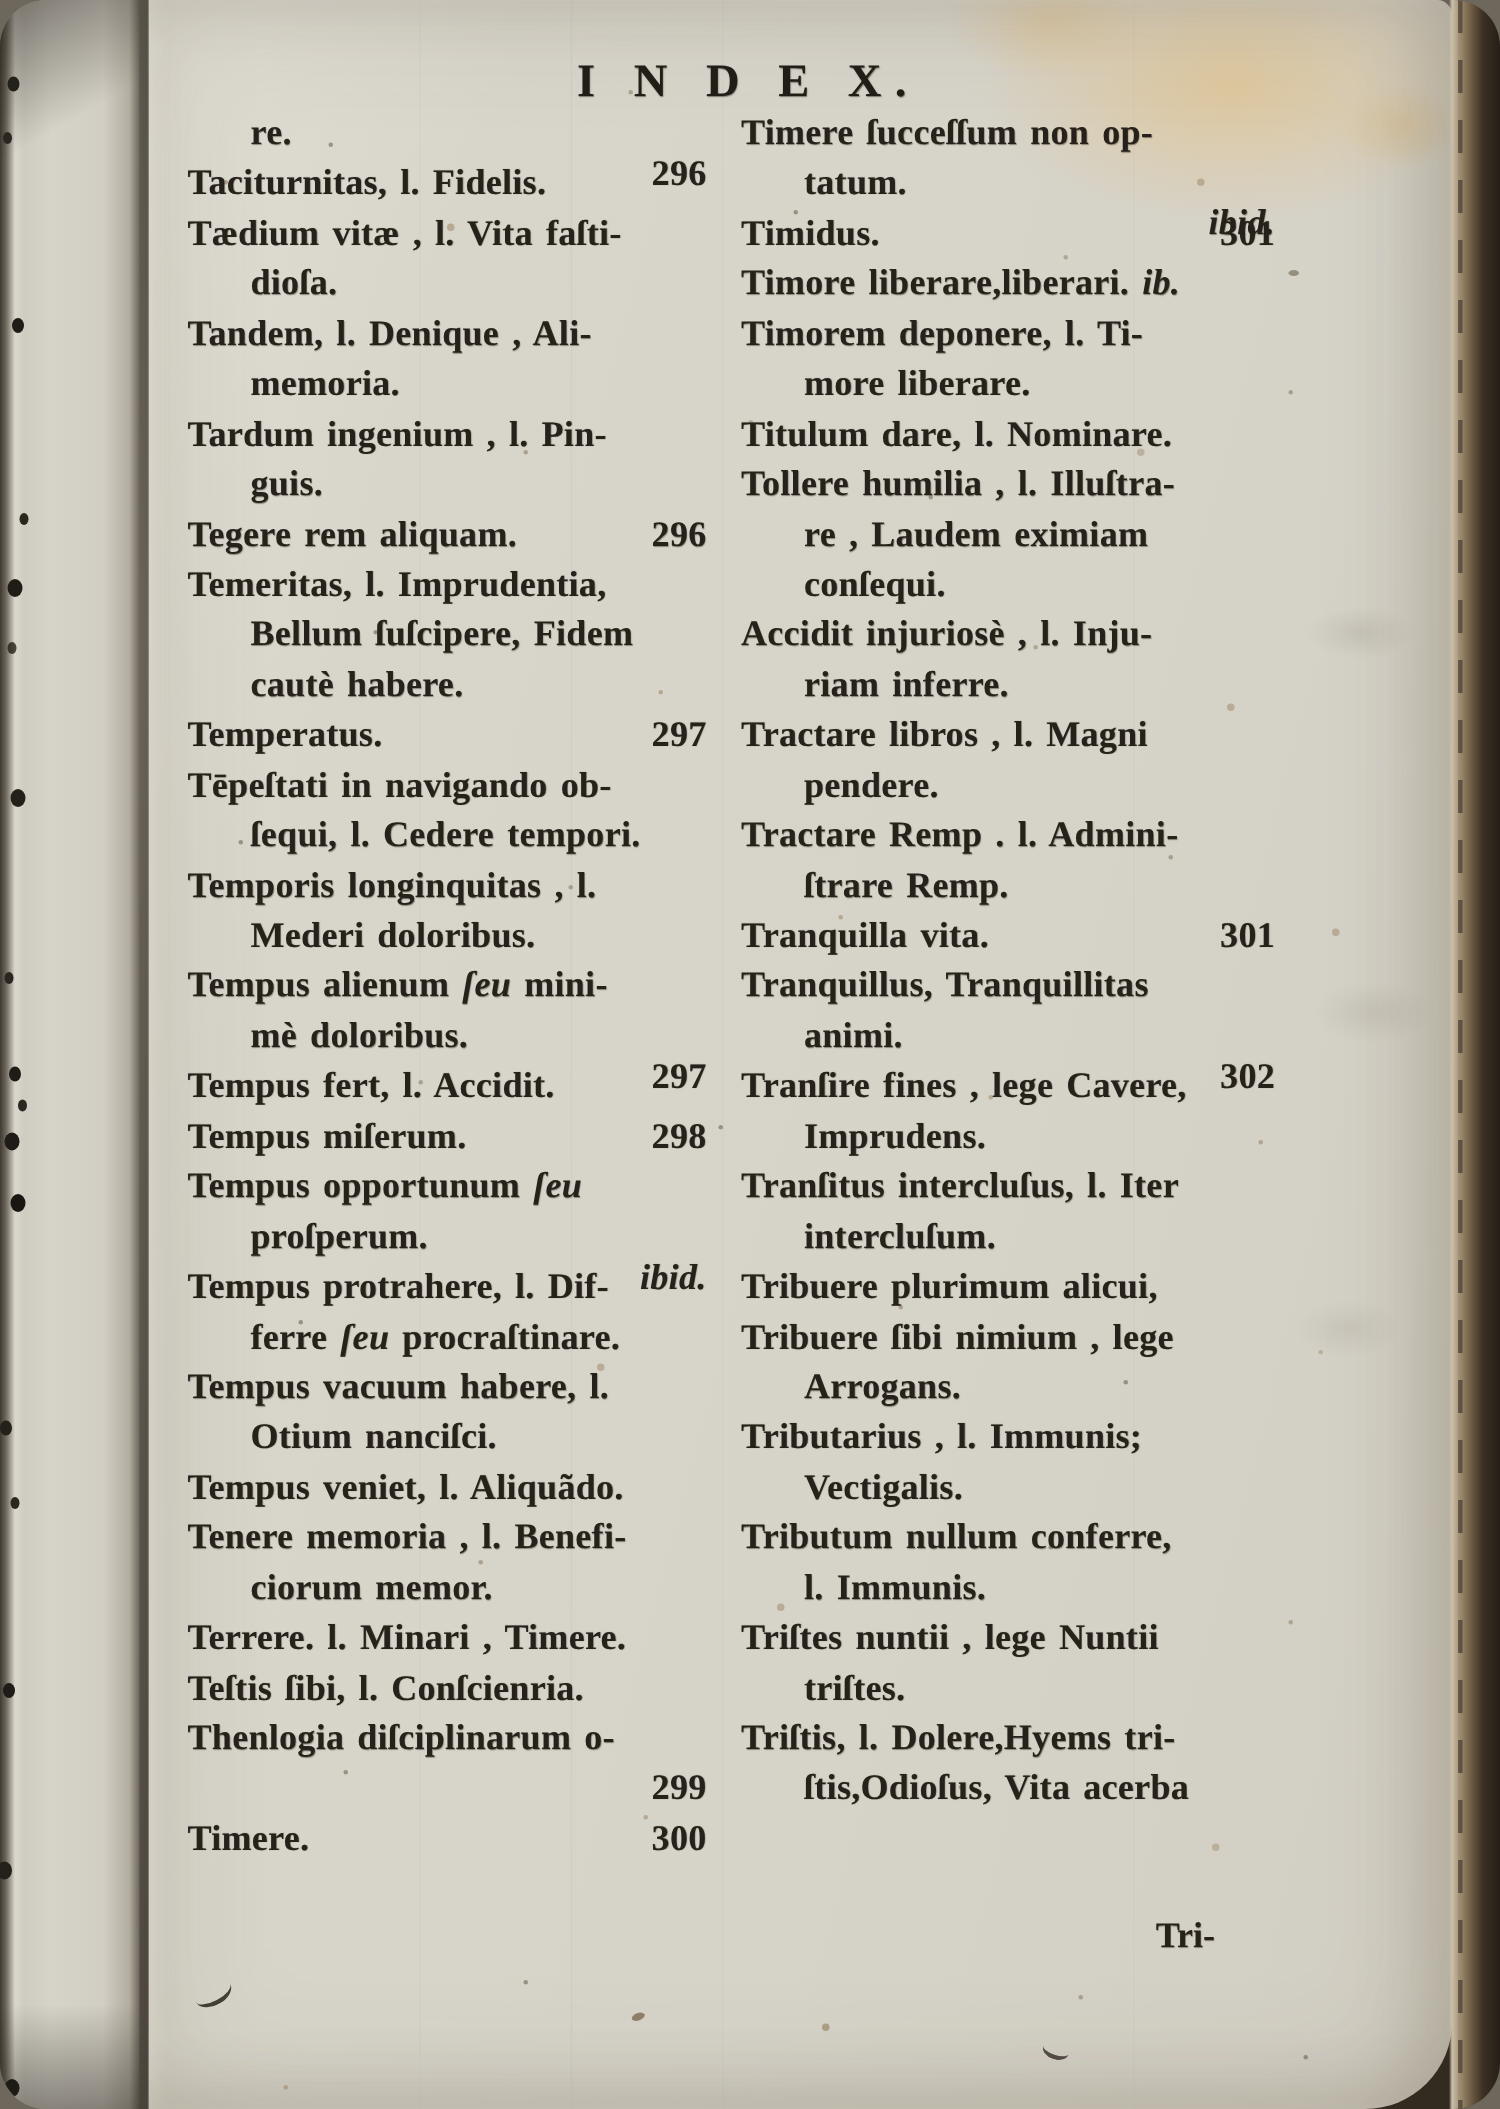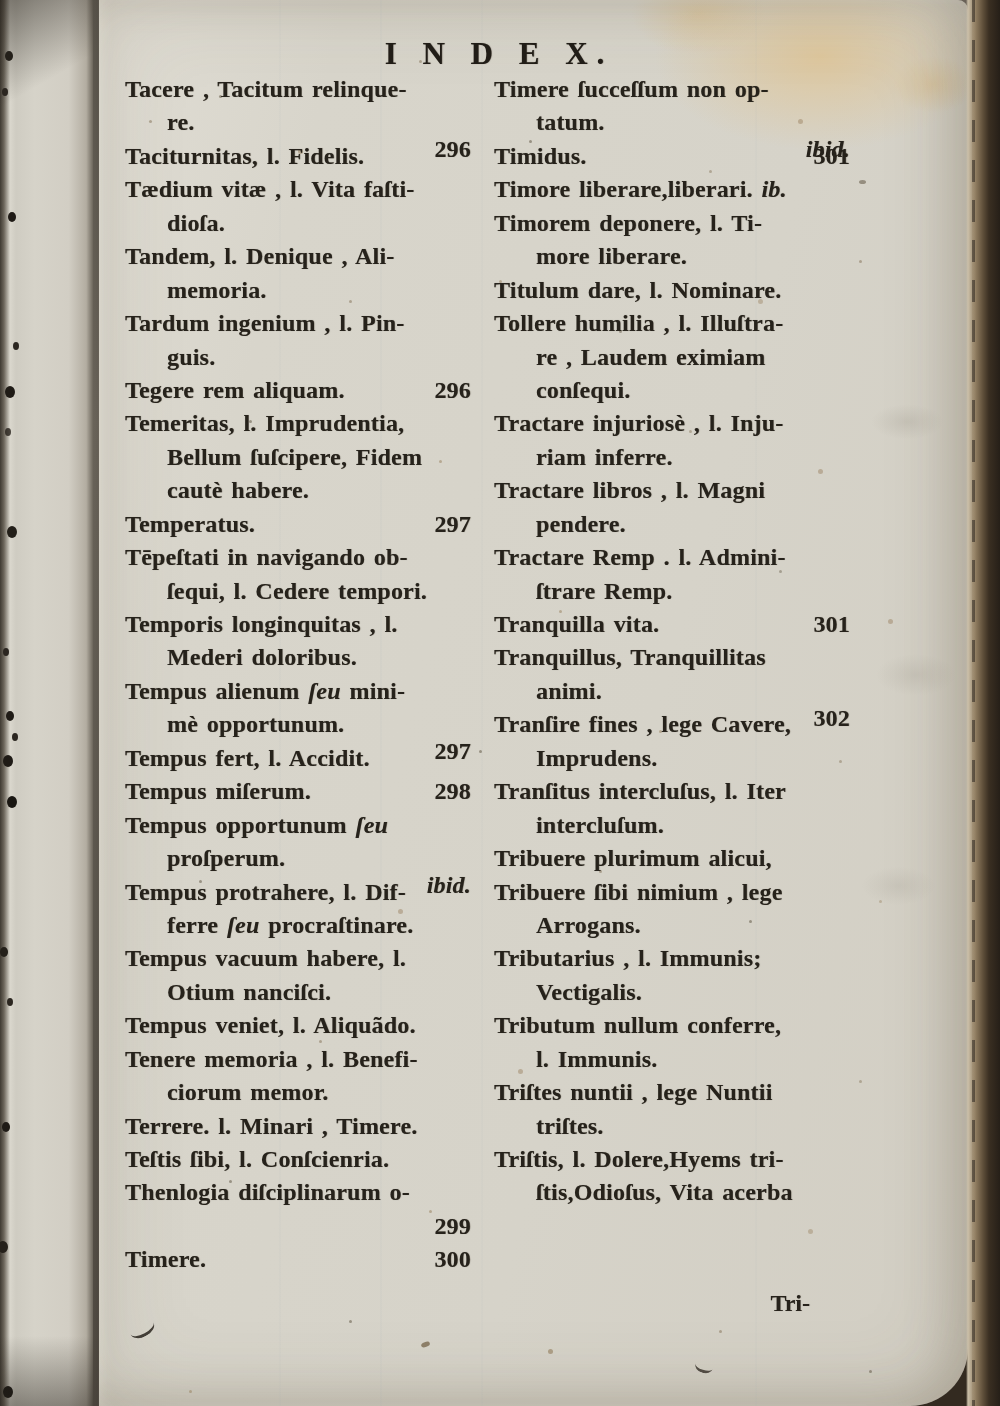--- a/index.html
+++ b/index.html
@@ -1,18 +1,18 @@
 <!DOCTYPE html>
 <html><head>
 <meta charset="utf-8">
 <style>
   html,body{margin:0;padding:0;}
   body{width:1000px;height:1406px;overflow:hidden;background:#6e675c;
        font-family:"Liberation Serif","DejaVu Serif",serif;}
-  .scan{position:relative;width:1000px;height:1406px;overflow:hidden;background:#56504637;}
+  .scan{position:relative;width:1000px;height:1406px;overflow:hidden;background:#56504637;border-radius:31px;}
 
   
   .edge-left{position:absolute;left:0;top:0;width:98px;height:100%;
     background:linear-gradient(to right,
       #3f3a32 0px,#6d675c 4px,#dad7cd 10px,#cfccc2 16px,
       #d6d3c9 35%,#d2cec4 70%,#b3ada1 88%,#6b655a 95%,#4b453b 100%);}
   .edge-left::before{content:"";position:absolute;left:0;top:0;width:100%;height:110px;
     background:linear-gradient(150deg,rgba(40,35,28,.55),rgba(40,35,28,0) 65%);}
   .edge-left::after{content:"";position:absolute;left:0;bottom:0;width:100%;height:70px;
     background:linear-gradient(to bottom,rgba(40,35,28,0),rgba(40,35,28,.45));}
@@ -73,21 +73,21 @@
     text-shadow:.4px .4px .8px rgba(35,25,15,.5);}
   .col{position:absolute;top:76px;color:#26221b;font-size:24px;font-weight:700;
     text-shadow:.4px .4px .7px rgba(40,30,18,.45);word-spacing:2.5px;letter-spacing:.2px;}
   .col-left{left:26px;width:346px;}
   .col-right{left:395px;width:356px;}
   .line{display:flex;align-items:baseline;height:33.45px;white-space:nowrap;}
   .line.ind{padding-left:42px;flex-direction:column;}
   .pg{margin-left:auto;}
   .it{font-style:italic;}
   .catchword{position:absolute;left:395px;top:1278px;width:316px;text-align:right;
-    color:#26221b;font-size:24px;font-weight:700;text-shadow:.4px .4px .7px rgba(40,30,18,.45);margin-top:12px;}
+    color:#26221b;font-size:24px;font-weight:700;text-shadow:.4px .4px .7px rgba(40,30,18,.45);}
 
   
   .squiggle{position:absolute;pointer-events:none;}
   .s1{left:30px;top:1320px;width:26px;height:14px;border-bottom:3px solid #2a251e;
       border-radius:50%;transform:rotate(-28deg);opacity:.85;}
   .s2{left:596px;top:1360px;width:18px;height:10px;border-bottom:3px solid #332d25;
       border-radius:50%;transform:rotate(18deg);opacity:.8;}
   .s3{left:322px;top:1342px;width:9px;height:5px;background:#7a6a50;border-radius:50%;
       transform:rotate(-20deg);opacity:.8;}
   .s4{left:760px;top:180px;width:7px;height:4px;background:#6b604e;border-radius:50%;opacity:.6;}
@@ -112,23 +112,20 @@
   </div>
   <div class="gutter-line" data-interactable="false"></div>
 
   <div class="paper" data-interactable="false">
     <div class="chain-lines" data-interactable="false"></div>
     <div class="specks" data-interactable="false"></div>
 
     <h1 class="header" data-interactable="false">I N D E X.</h1>
 
     <div class="col col-left" id="col-left" data-interactable="false">
-        <div class="line" data-interactable="false">
-          <span data-interactable="false"><span>Tacere , Tacitum relinque-</span></span>
-        </div>
         <div class="line ind" data-interactable="false">
           <span data-interactable="false"><span>re.</span></span>
           <span class="pg" data-interactable="false">296</span>
         </div>
         <div class="line" data-interactable="false">
           <span data-interactable="false"><span>Taciturnitas, l. Fidelis.</span></span>
         </div>
         <div class="line" data-interactable="false">
           <span data-interactable="false"><span>Tædium vitæ , l. Vita faſti-</span></span>
         </div>
@@ -173,21 +170,21 @@
         <div class="line" data-interactable="false">
           <span data-interactable="false"><span>Temporis longinquitas , l.</span></span>
         </div>
         <div class="line ind" data-interactable="false">
           <span data-interactable="false"><span>Mederi doloribus.</span></span>
         </div>
         <div class="line" data-interactable="false">
           <span data-interactable="false"><span>Tempus alienum </span><span class="it">ſeu</span><span> mini-</span></span>
         </div>
         <div class="line ind" data-interactable="false">
-          <span data-interactable="false"><span>mè opportunum.</span></span>
+          <span data-interactable="false"><span>mè doloribus.</span></span>
           <span class="pg" data-interactable="false">297</span>
         </div>
         <div class="line" data-interactable="false">
           <span data-interactable="false"><span>Tempus fert, l. Accidit.</span></span>
         </div>
         <div class="line" data-interactable="false">
           <span data-interactable="false"><span>Tempus miſerum.</span></span>
           <span class="pg" data-interactable="false">298</span>
         </div>
         <div class="line" data-interactable="false">
@@ -262,21 +259,21 @@
         <div class="line" data-interactable="false">
           <span data-interactable="false"><span>Tollere humilia , l. Illuſtra-</span></span>
         </div>
         <div class="line ind" data-interactable="false">
           <span data-interactable="false"><span>re , Laudem eximiam</span></span>
         </div>
         <div class="line ind" data-interactable="false">
           <span data-interactable="false"><span>conſequi.</span></span>
         </div>
         <div class="line" data-interactable="false">
-          <span data-interactable="false"><span>Tractare injuriosè , l. Inju-</span></span>
+          <span data-interactable="false"><span>Accidit injuriosè , l. Inju-</span></span>
         </div>
         <div class="line ind" data-interactable="false">
           <span data-interactable="false"><span>riam inferre.</span></span>
         </div>
         <div class="line" data-interactable="false">
           <span data-interactable="false"><span>Tractare libros , l. Magni</span></span>
         </div>
         <div class="line ind" data-interactable="false">
           <span data-interactable="false"><span>pendere.</span></span>
         </div>

